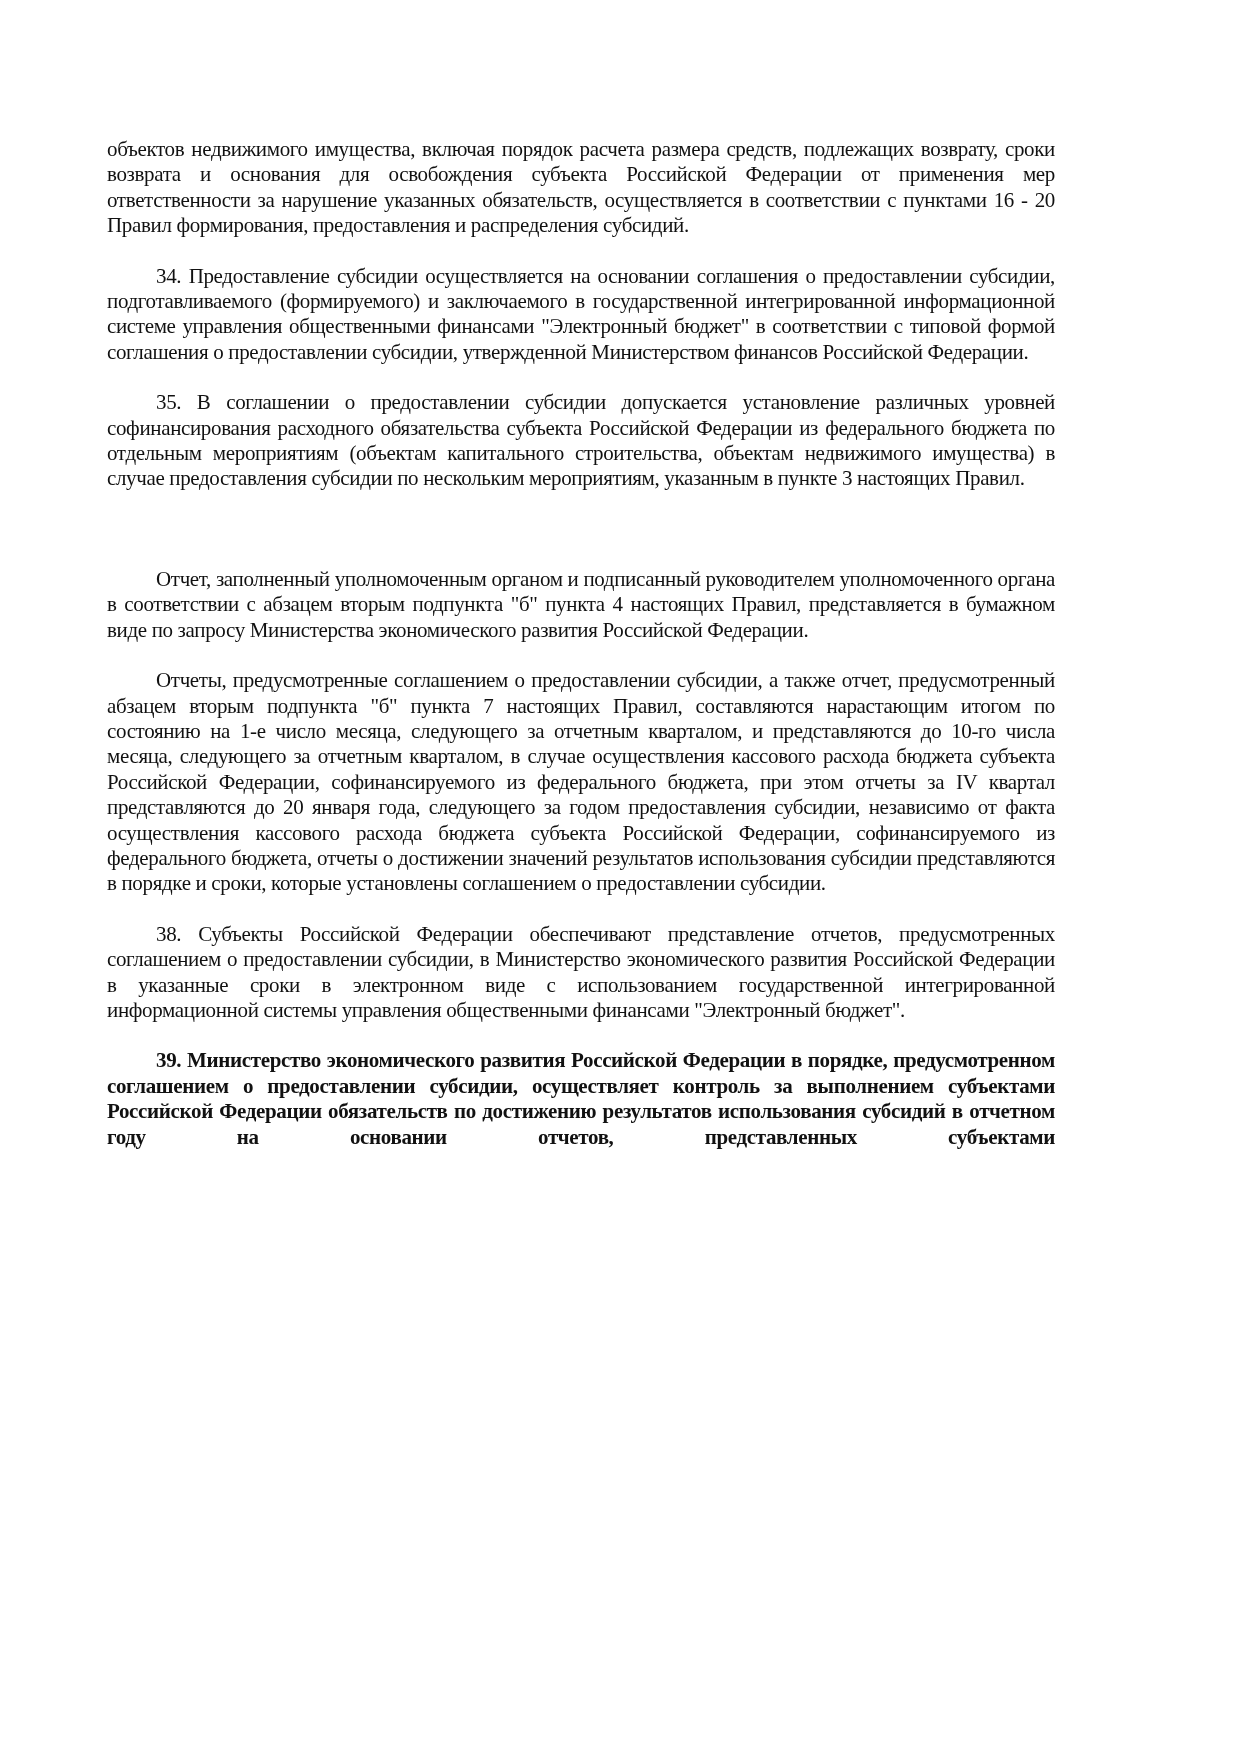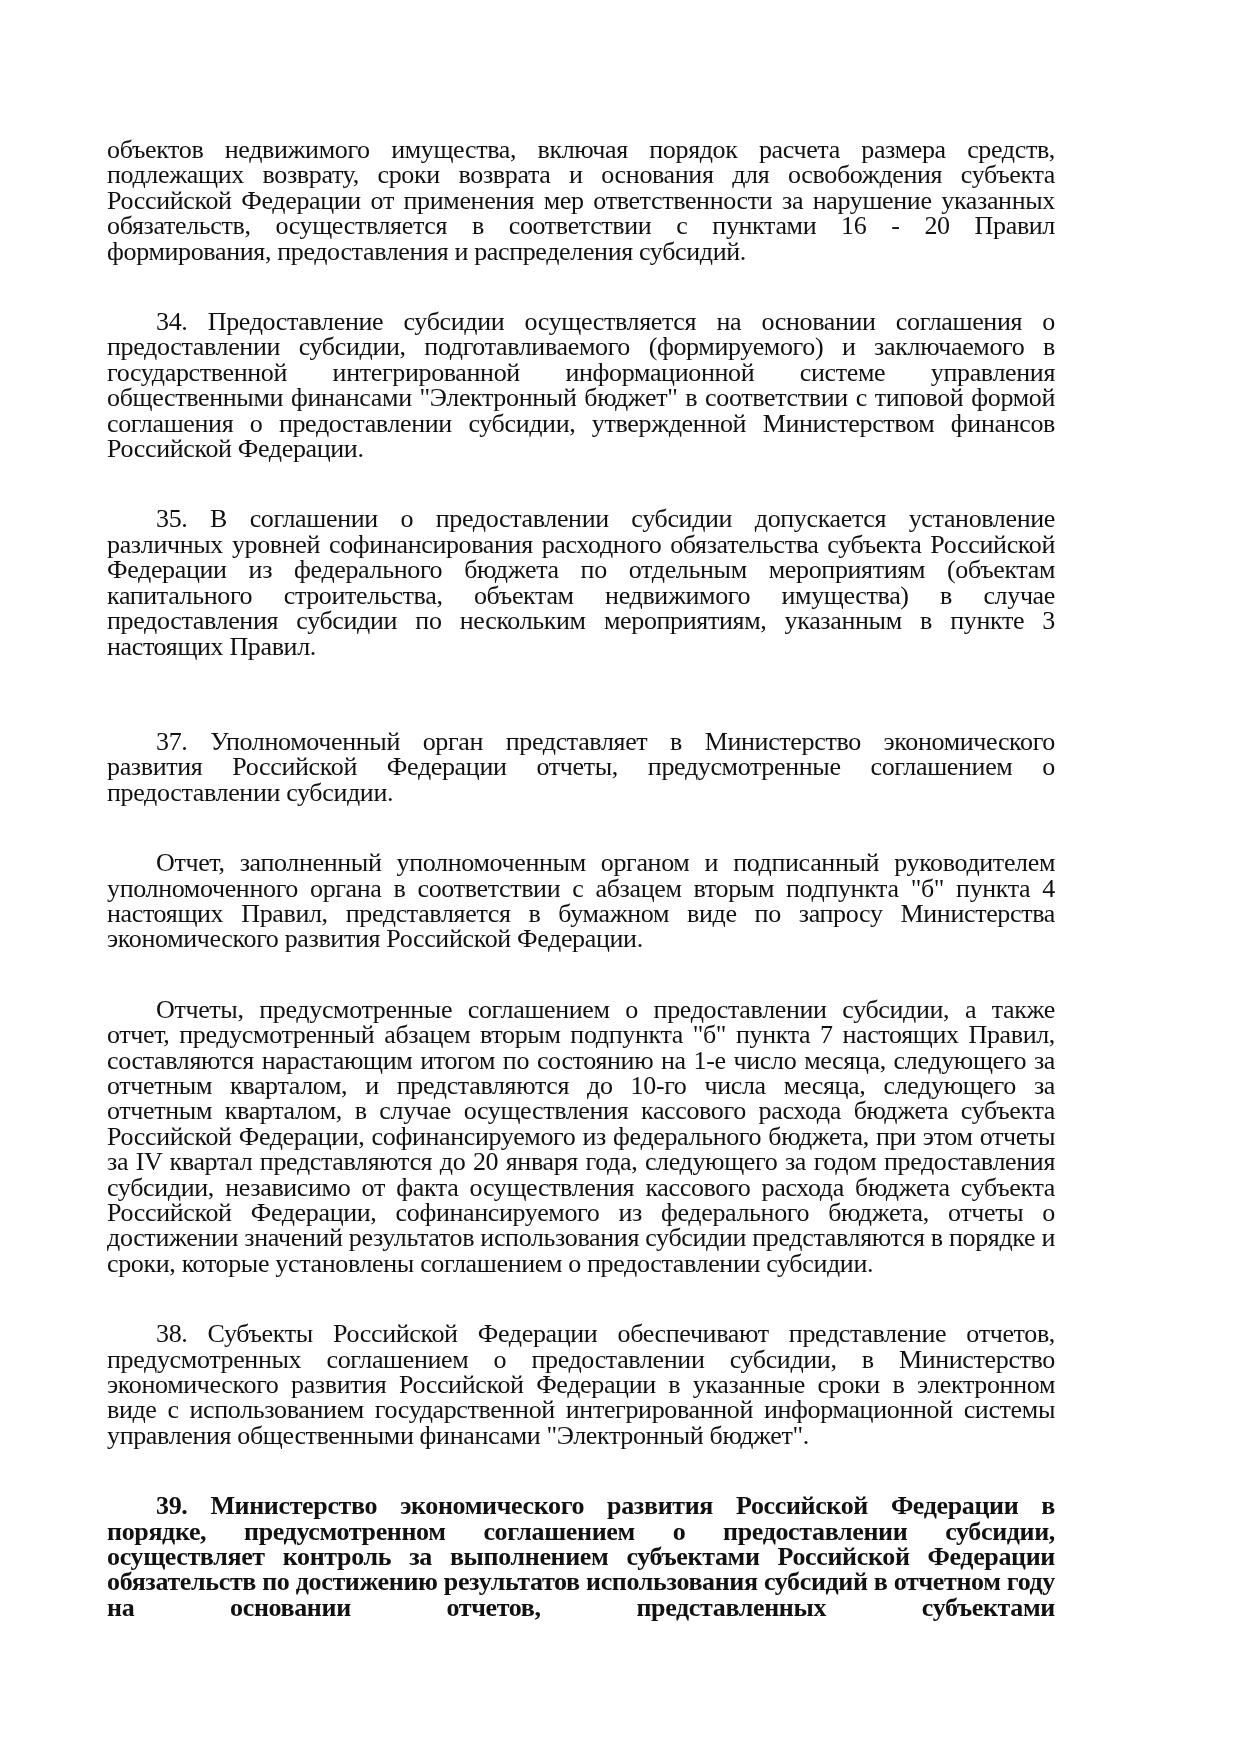--- a/index.html
+++ b/index.html
@@ -1,38 +1,37 @@
 <!DOCTYPE html>
 <html><head>
 <meta charset="utf-8">
 <style>
   html, body { margin: 0; padding: 0; background: #ffffff; }
   body { width: 1240px; height: 1754px; position: relative; overflow: hidden; }
   .page {
     position: absolute; left: 107px; top: 137px; width: 948px;
     font-family: "Liberation Serif", "DejaVu Serif", serif;
-    font-size: 26px; line-height: 25.4px; color: #111111;
+    font-size: 21px; line-height: 25.4px; color: #111111;
     letter-spacing: -0.35px;
   }
   .para { margin: 0; text-align: justify; text-align-last: left; }
-  .para.indent { text-indent: 49px; margin-top: 20px; }
+  .para.indent { text-indent: 49px; }
   .gap { height: 25px; }
 </style>
 </head>
 <body>
 
 <div class="page">
   <p class="para">объектов недвижимого имущества, включая порядок расчета размера средств, подлежащих возврату, сроки возврата и основания для освобождения субъекта Российской Федерации от применения мер ответственности за нарушение указанных обязательств, осуществляется в соответствии с пунктами 16 - 20 Правил формирования, предоставления и распределения субсидий.</p>
   <div class="gap"></div>
   <p class="para indent">34. Предоставление субсидии осуществляется на основании соглашения о предоставлении субсидии, подготавливаемого (формируемого) и заключаемого в государственной интегрированной информационной системе управления общественными финансами "Электронный бюджет" в соответствии с типовой формой соглашения о предоставлении субсидии, утвержденной Министерством финансов Российской Федерации.</p>
   <div class="gap"></div>
   <p class="para indent">35. В соглашении о предоставлении субсидии допускается установление различных уровней софинансирования расходного обязательства субъекта Российской Федерации из федерального бюджета по отдельным мероприятиям (объектам капитального строительства, объектам недвижимого имущества) в случае предоставления субсидии по нескольким мероприятиям, указанным в пункте 3 настоящих Правил.</p>
   <div class="gap"></div>
   <div class="gap"></div>
-  <p class="para indent">37. Уполномоченный орган представляет в Министерство экономического развития Российской Федерации отчеты, предусмотренные соглашением о предоставлении субсидии.</p>
   <div class="gap"></div>
   <p class="para indent">Отчет, заполненный уполномоченным органом и подписанный руководителем уполномоченного органа в соответствии с абзацем вторым подпункта "б" пункта 4 настоящих Правил, представляется в бумажном виде по запросу Министерства экономического развития Российской Федерации.</p>
   <div class="gap"></div>
   <p class="para indent">Отчеты, предусмотренные соглашением о предоставлении субсидии, а также отчет, предусмотренный абзацем вторым подпункта "б" пункта 7 настоящих Правил, составляются нарастающим итогом по состоянию на 1-е число месяца, следующего за отчетным кварталом, и представляются до 10-го числа месяца, следующего за отчетным кварталом, в случае осуществления кассового расхода бюджета субъекта Российской Федерации, софинансируемого из федерального бюджета, при этом отчеты за IV квартал представляются до 20 января года, следующего за годом предоставления субсидии, независимо от факта осуществления кассового расхода бюджета субъекта Российской Федерации, софинансируемого из федерального бюджета, отчеты о достижении значений результатов использования субсидии представляются в порядке и сроки, которые установлены соглашением о предоставлении субсидии.</p>
   <div class="gap"></div>
   <p class="para indent">38. Субъекты Российской Федерации обеспечивают представление отчетов, предусмотренных соглашением о предоставлении субсидии, в Министерство экономического развития Российской Федерации в указанные сроки в электронном виде с использованием государственной интегрированной информационной системы управления общественными финансами "Электронный бюджет".</p>
   <div class="gap"></div>
   <p class="para indent" style="text-align-last: justify; font-weight: bold;">39. Министерство экономического развития Российской Федерации в порядке, предусмотренном соглашением о предоставлении субсидии, осуществляет контроль за выполнением субъектами Российской Федерации обязательств по достижению результатов использования субсидий в отчетном году на основании отчетов, представленных субъектами</p>
 </div>
 

